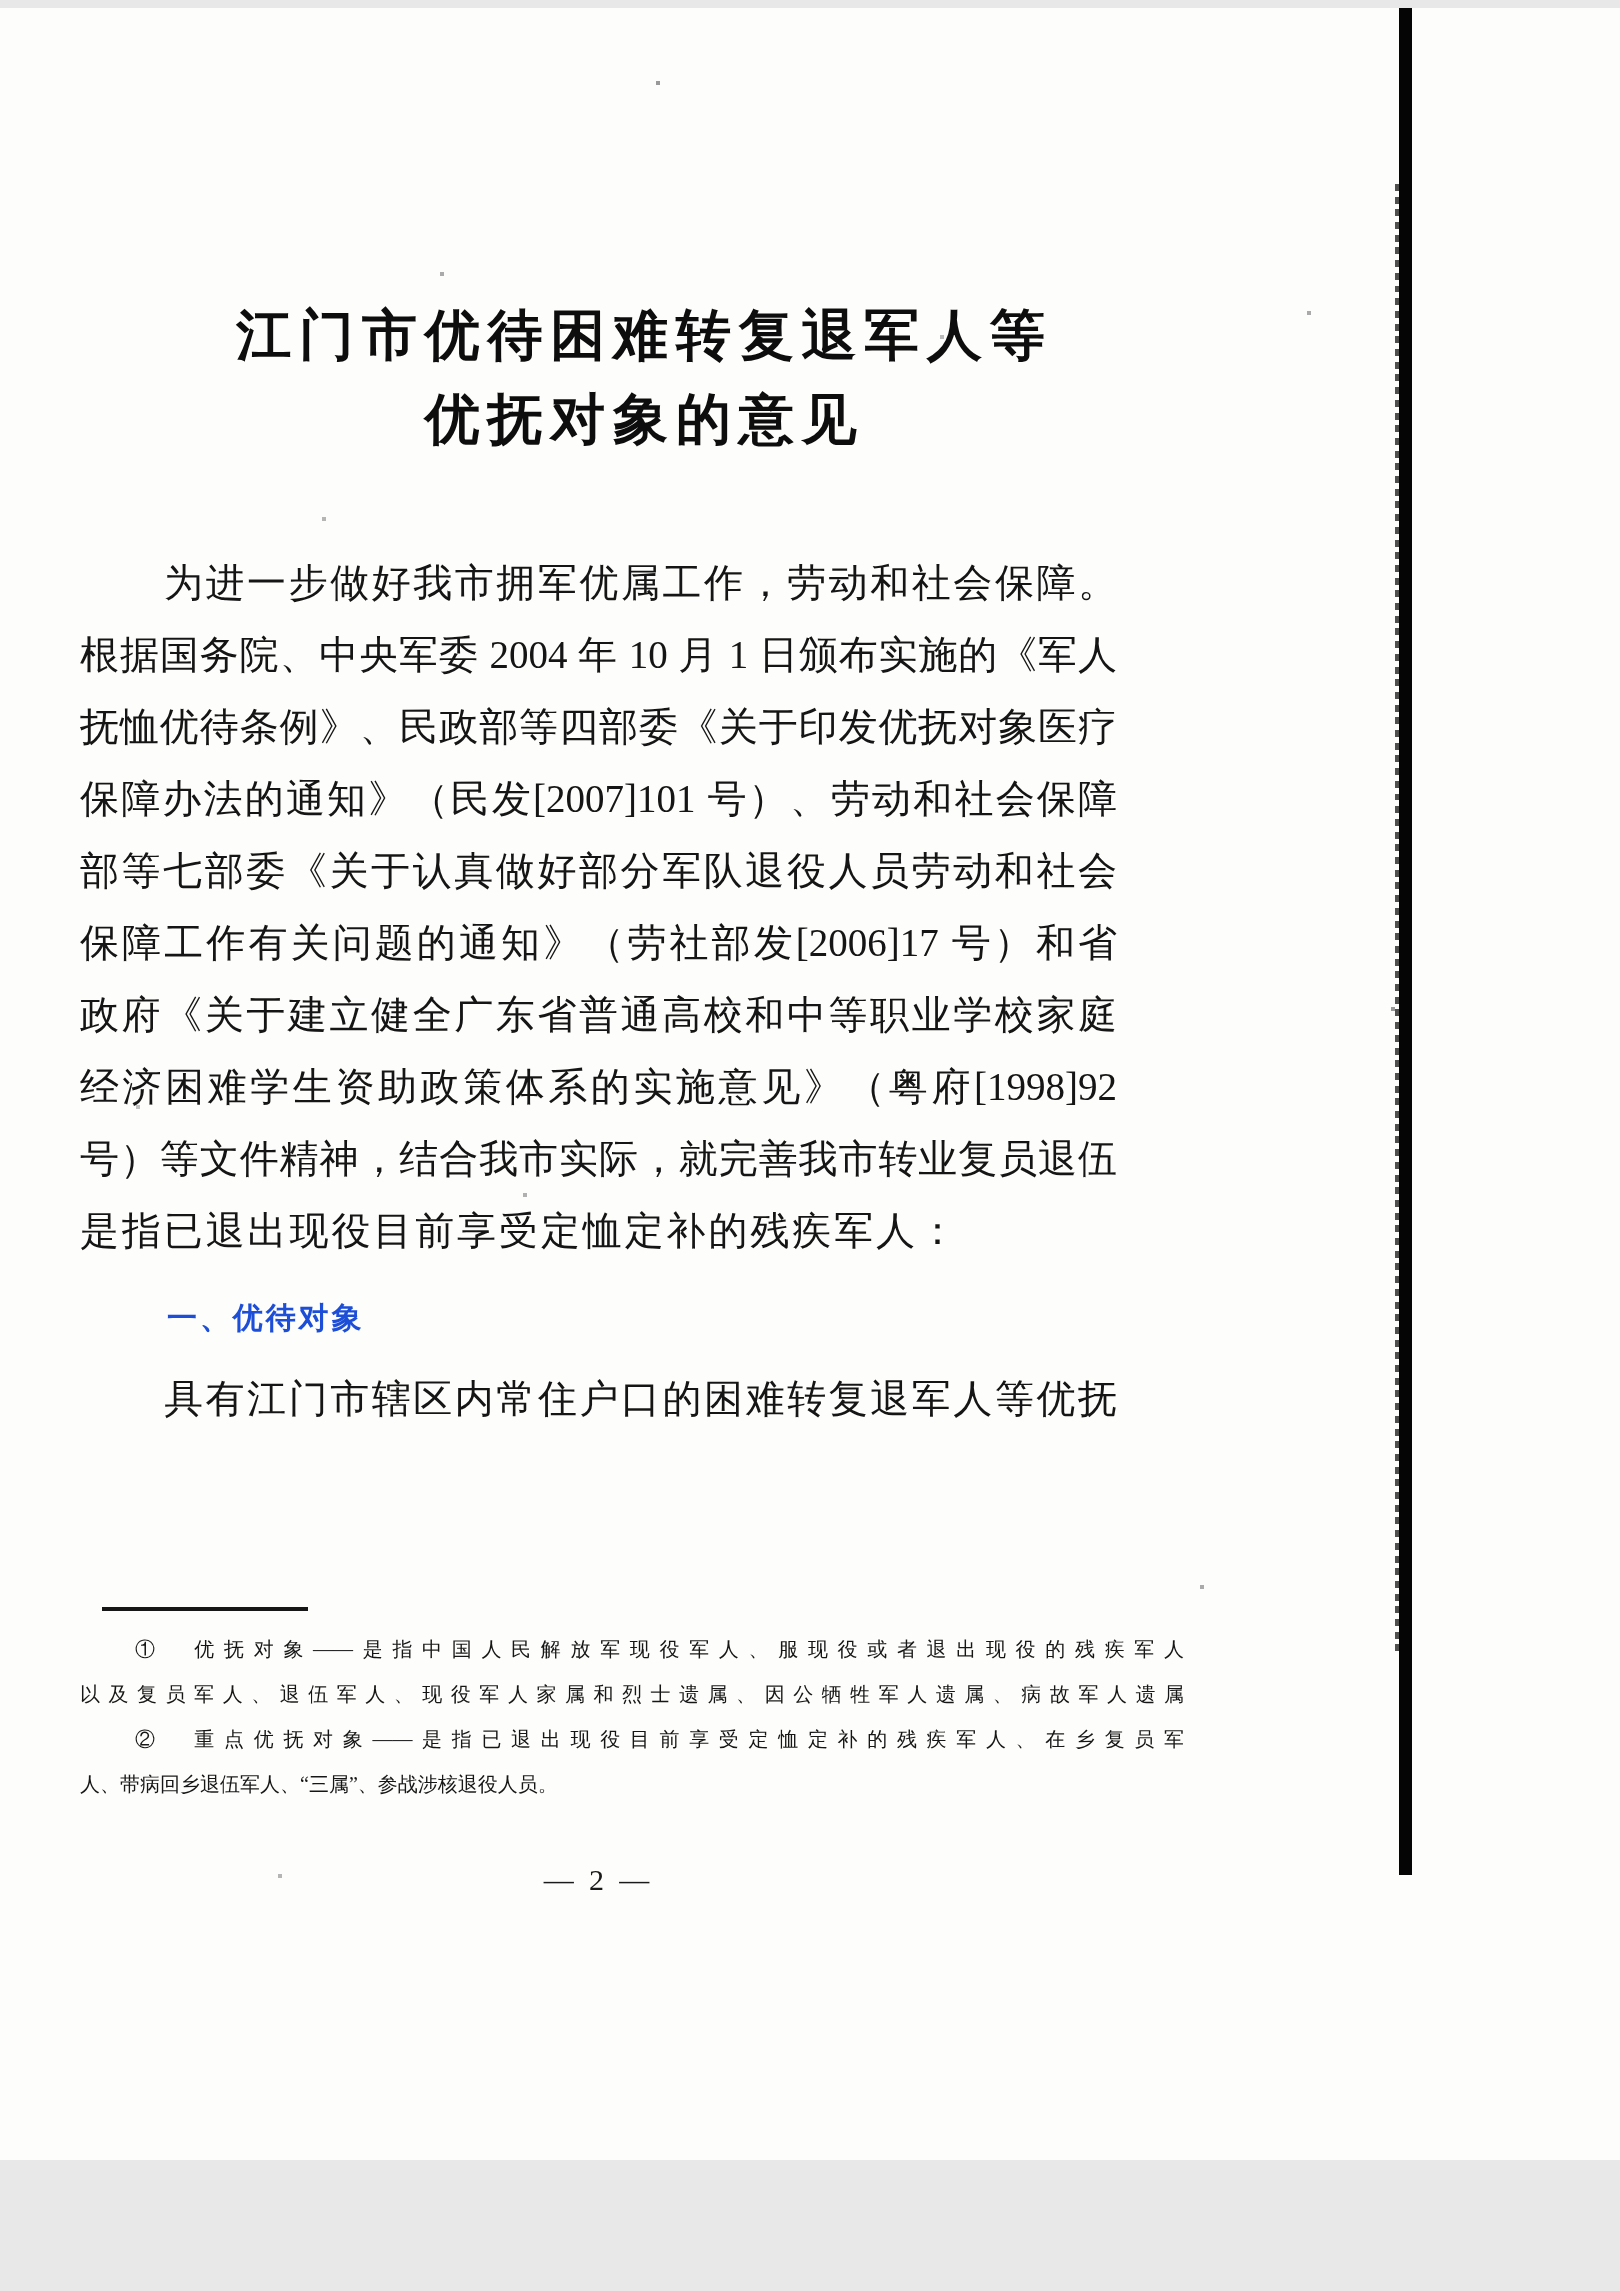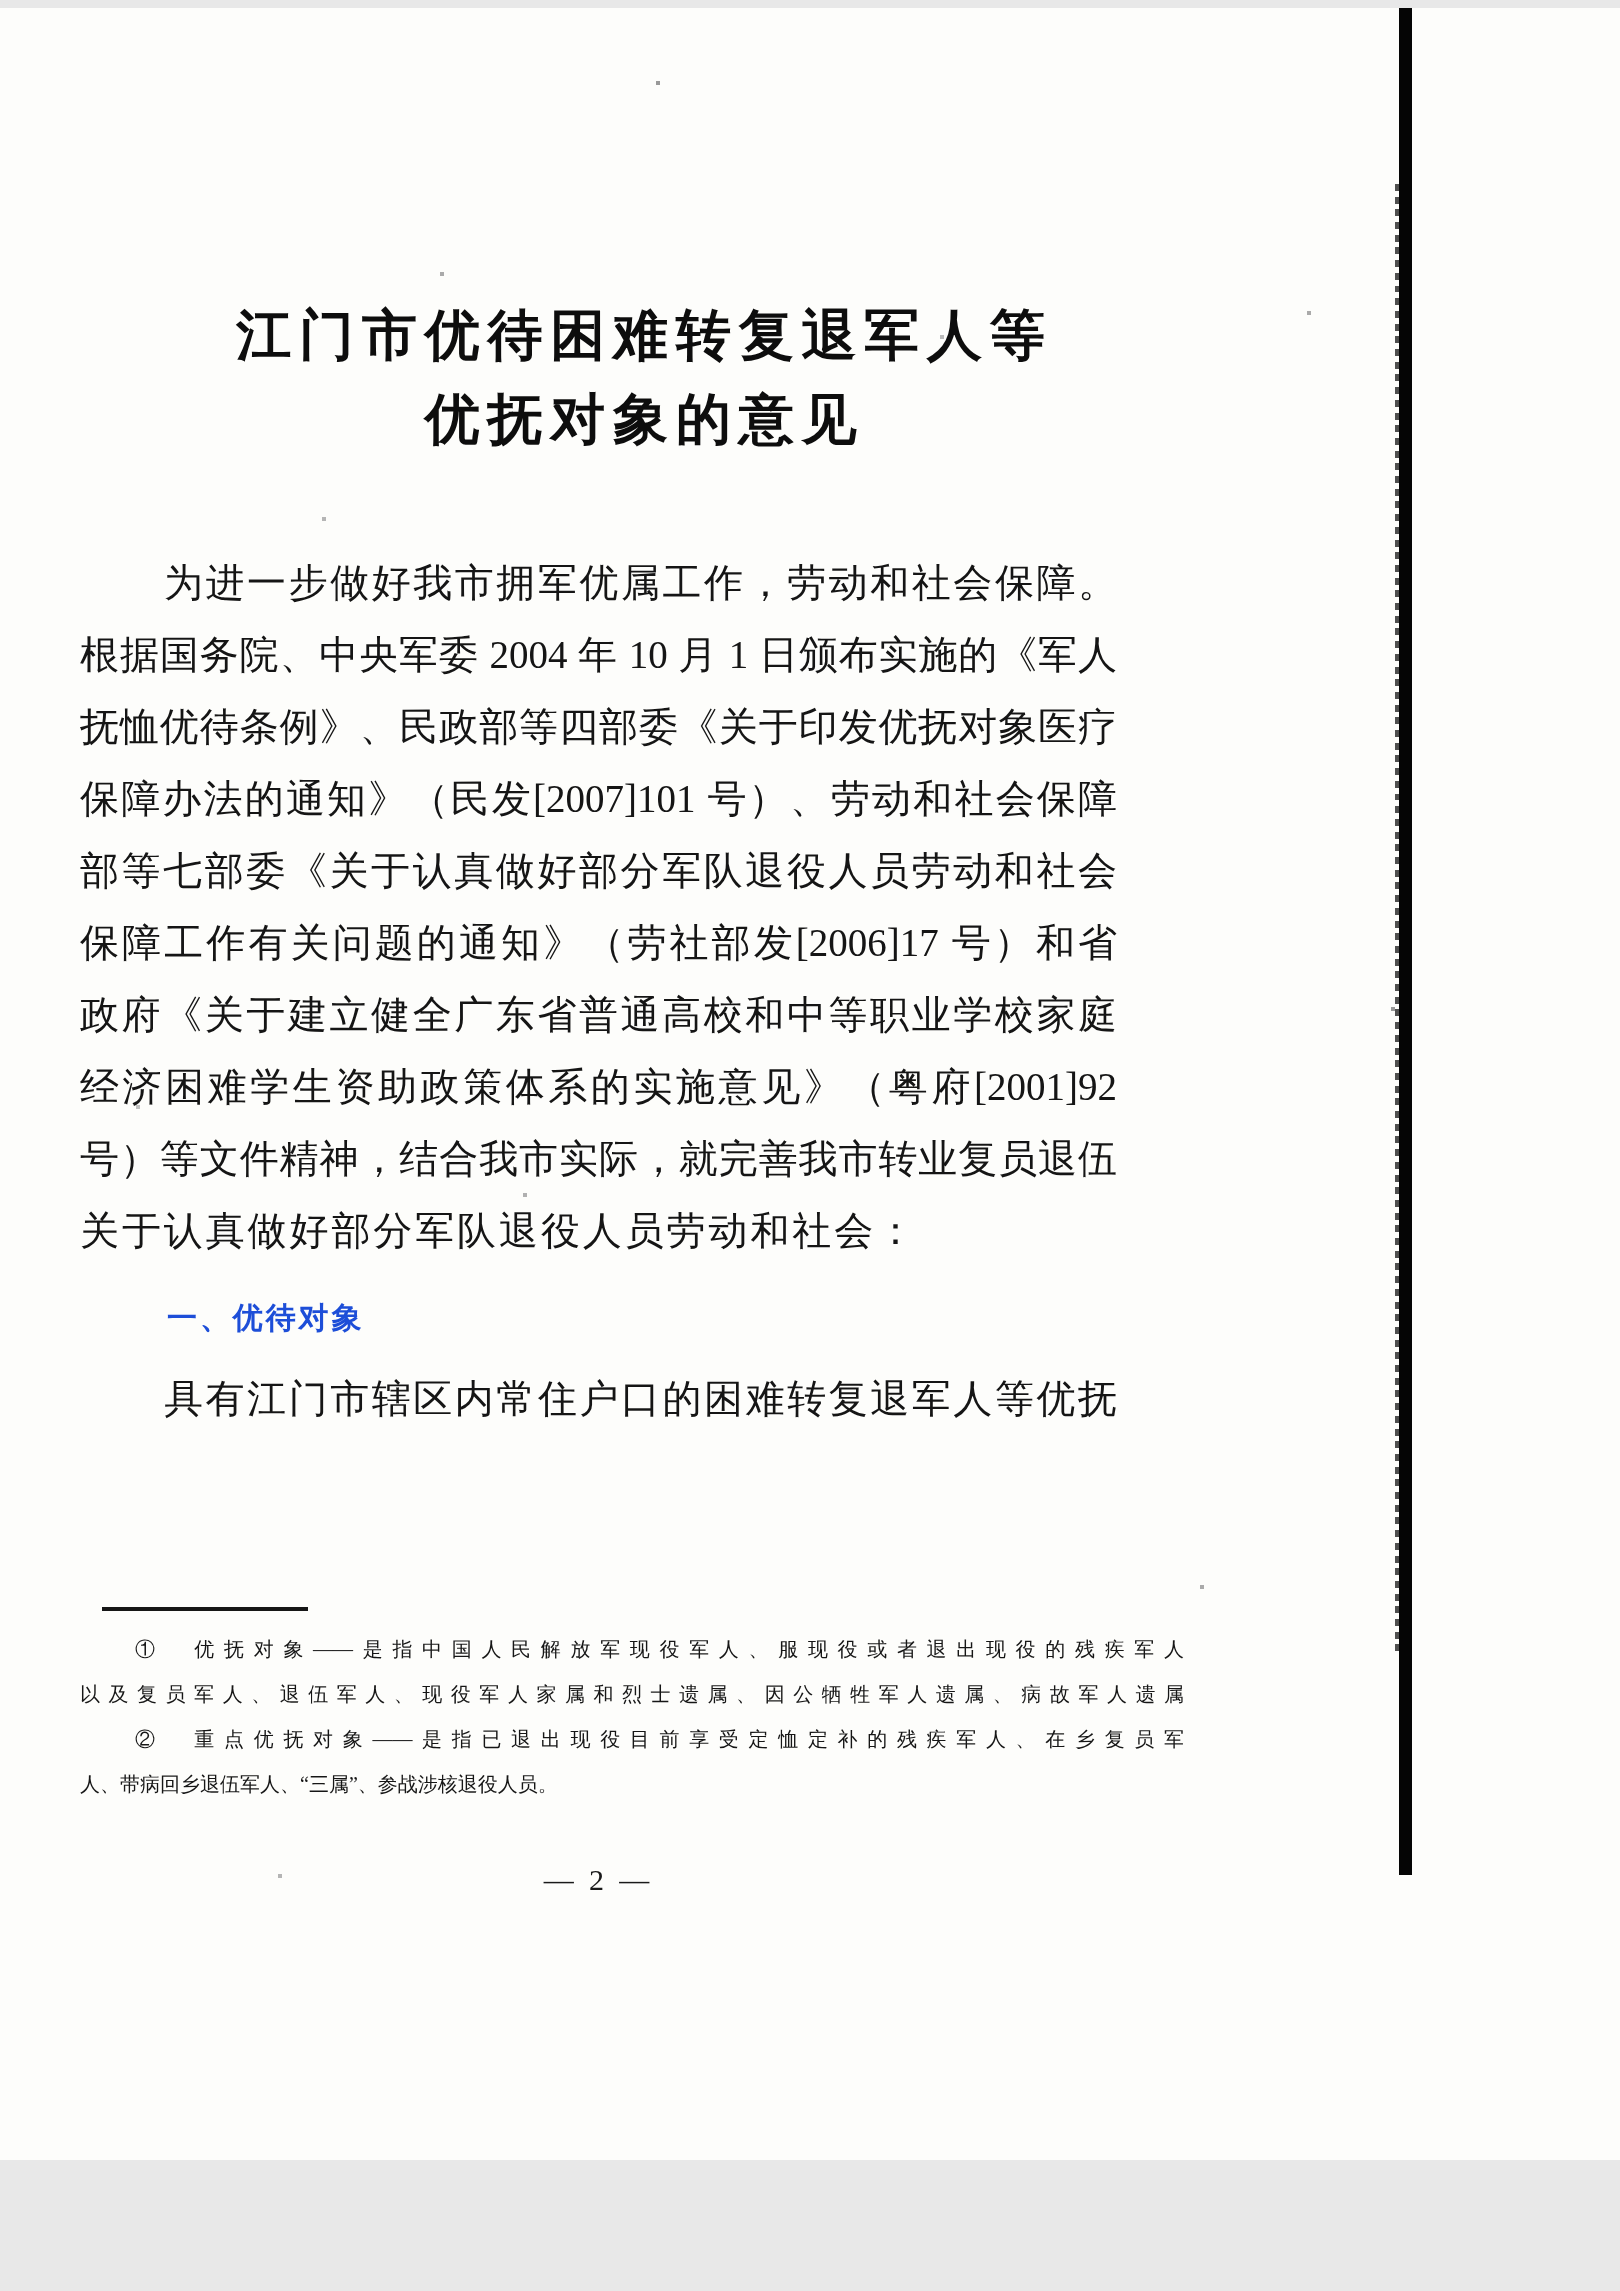--- a/index.html
+++ b/index.html
@@ -95,23 +95,23 @@
   </div>
 
   <div class="para p1">
     <div class="bline indent">为进一步做好我市拥军优属工作，劳动和社会保障。</div>
     <div class="bline">根据国务院、中央军委 2004 年 10 月 1 日颁布实施的《军人</div>
     <div class="bline">抚恤优待条例》、民政部等四部委《关于印发优抚对象医疗</div>
     <div class="bline">保障办法的通知》（民发[2007]101 号）、劳动和社会保障</div>
     <div class="bline">部等七部委《关于认真做好部分军队退役人员劳动和社会</div>
     <div class="bline">保障工作有关问题的通知》（劳社部发[2006]17 号）和省</div>
     <div class="bline">政府《关于建立健全广东省普通高校和中等职业学校家庭</div>
-    <div class="bline">经济困难学生资助政策体系的实施意见》（粤府[2001]92</div>
+    <div class="bline">经济困难学生资助政策体系的实施意见》（粤府[1998]92</div>
     <div class="bline">号）等文件精神，结合我市实际，就完善我市转业复员退伍</div>
-    <div class="bline open">关于认真做好部分军队退役人员劳动和社会：</div>
+    <div class="bline open">是指已退出现役目前享受定恤定补的残疾军人：</div>
   </div>
 
   <div class="sec-heading">一、优待对象</div>
 
   <div class="para p2">
     <div class="bline indent">具有江门市辖区内常住户口的困难转复退军人等优抚</div>
   </div>
 
   <div class="fn-rule"></div>
 

